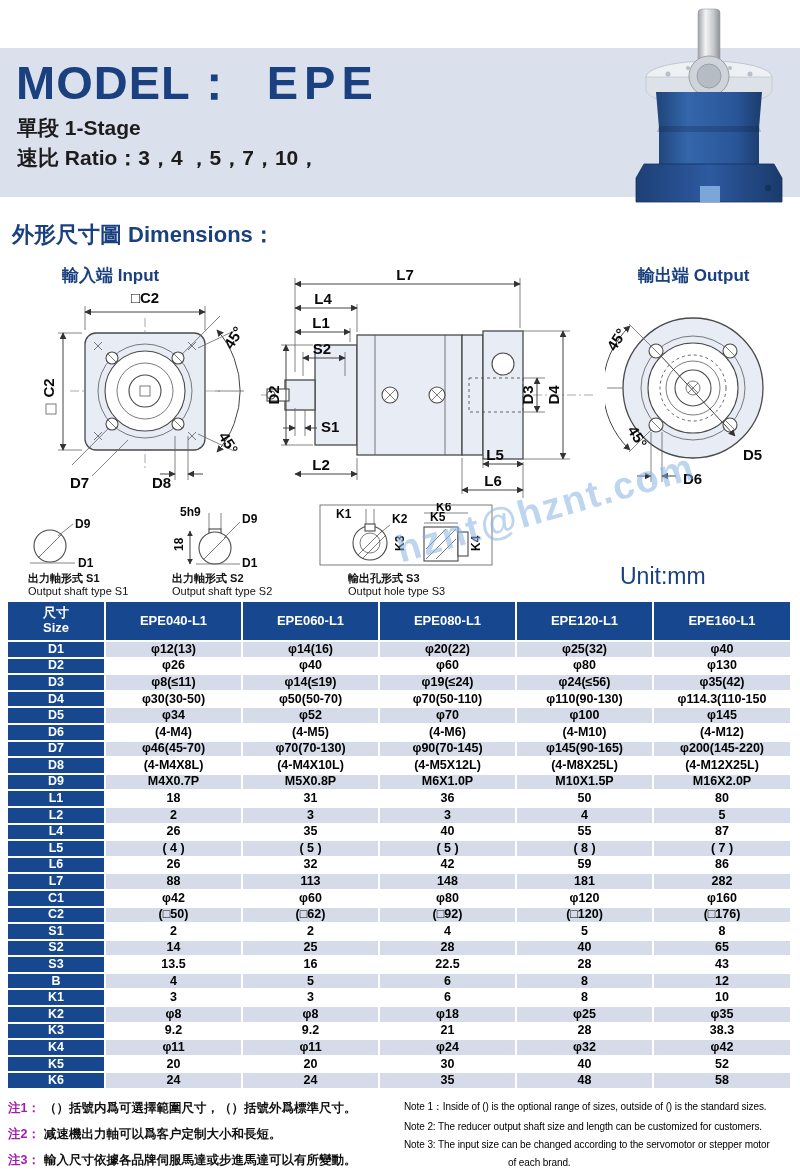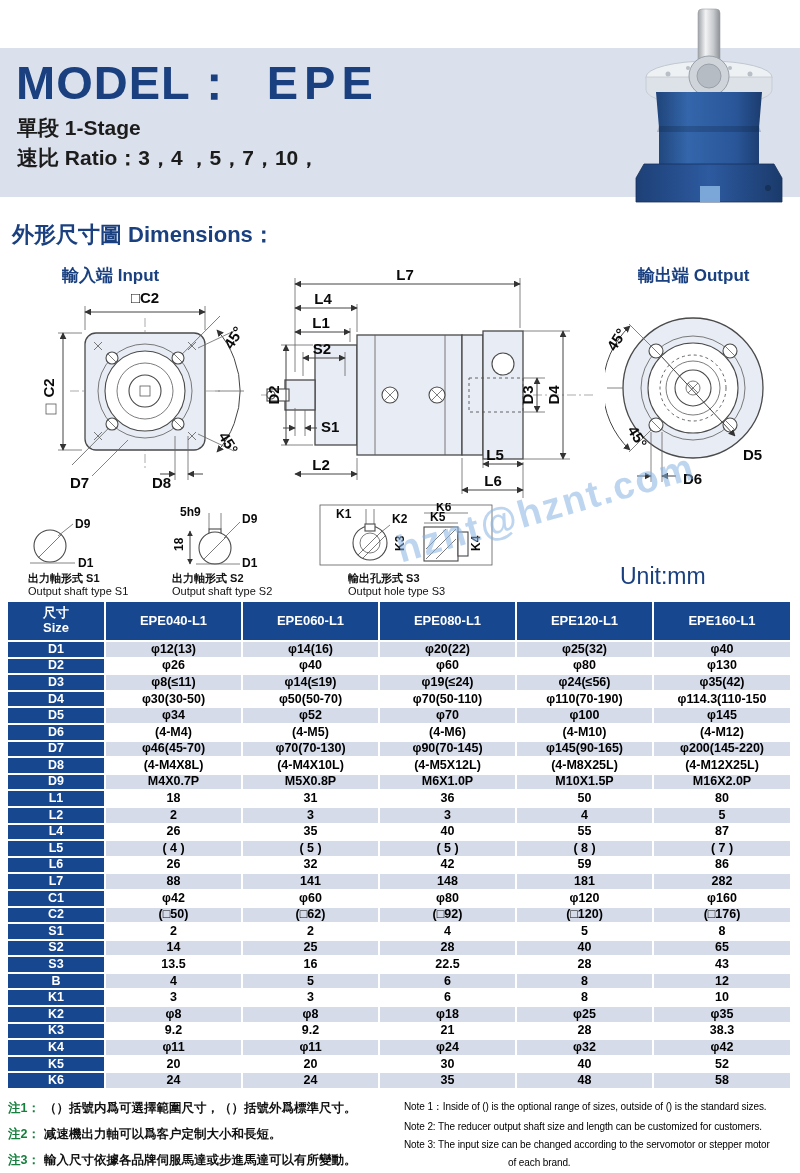--- a/index.html
+++ b/index.html
@@ -36,21 +36,21 @@
   .size-table th,.size-table td{padding:0;margin:0;text-align:center;vertical-align:middle;
       border-right:2px solid #fff;border-bottom:2px solid #fff;line-height:1.05;}
   .size-table thead th{background:#17478f;color:#fff;font-size:13px;font-weight:bold;height:38px;}
   .size-table tbody th{background:#17478f;color:#fff;font-size:12.5px;font-weight:bold;height:14.6px;}
   .size-table tbody td{font-size:12.5px;font-weight:bold;color:#000;height:14.6px;background:#fff;}
   .size-table tbody tr.alt td{background:#d5dbe9;}
   .size-hdr-stack{line-height:1.15;}
   
   .notes-zh{position:absolute;left:8px;top:1100px;width:360px;}
   .notes-zh .line{white-space:nowrap;font-size:12.5px;font-weight:bold;color:#111;margin-bottom:9px;}
-  .notes-zh .nlabel{color:#15803d;margin-right:4px;}
+  .notes-zh .nlabel{color:#a21caf;margin-right:4px;}
   .notes-en{position:absolute;left:360px;top:1100px;width:436px;}
   .notes-en .line{white-space:nowrap;font-size:10px;color:#000;margin-bottom:7px;letter-spacing:-0.1px;margin-left:44px;}
   .notes-en .cont{margin-left:148px;}
 </style>
 </head>
 <body>
 
 <div class="page">
 
   <div class="banner"></div>
@@ -377,21 +377,21 @@
           <td>φ14(≤19)</td>
           <td>φ19(≤24)</td>
           <td>φ24(≤56)</td>
           <td>φ35(42)</td>
         </tr>
         <tr>
           <th>D4</th>
           <td>φ30(30-50)</td>
           <td>φ50(50-70)</td>
           <td>φ70(50-110)</td>
-          <td>φ110(70-190)</td>
+          <td>φ110(90-130)</td>
           <td>φ114.3(110-150</td>
         </tr>
         <tr class="alt">
           <th>D5</th>
           <td>φ34</td>
           <td>φ52</td>
           <td>φ70</td>
           <td>φ100</td>
           <td>φ145</td>
         </tr>
@@ -463,21 +463,21 @@
           <th>L6</th>
           <td>26</td>
           <td>32</td>
           <td>42</td>
           <td>59</td>
           <td>86</td>
         </tr>
         <tr class="alt">
           <th>L7</th>
           <td>88</td>
-          <td>141</td>
+          <td>113</td>
           <td>148</td>
           <td>181</td>
           <td>282</td>
         </tr>
         <tr>
           <th>C1</th>
           <td>φ42</td>
           <td>φ60</td>
           <td>φ80</td>
           <td>φ120</td>

